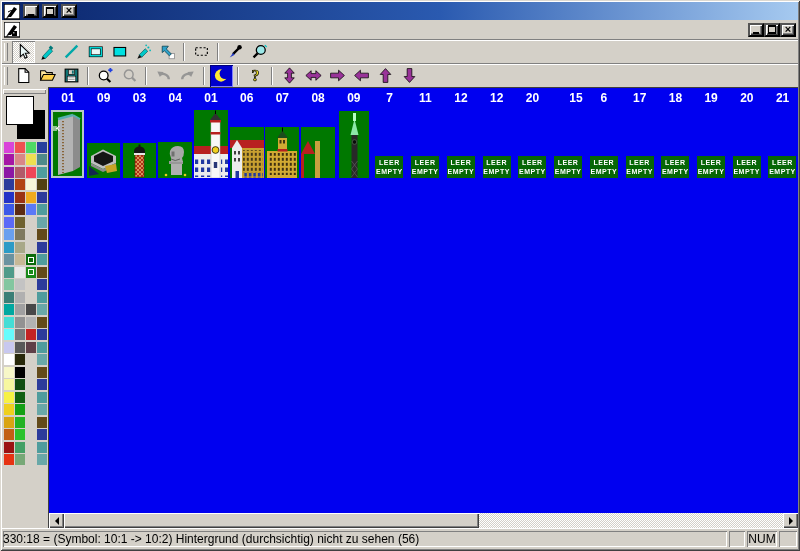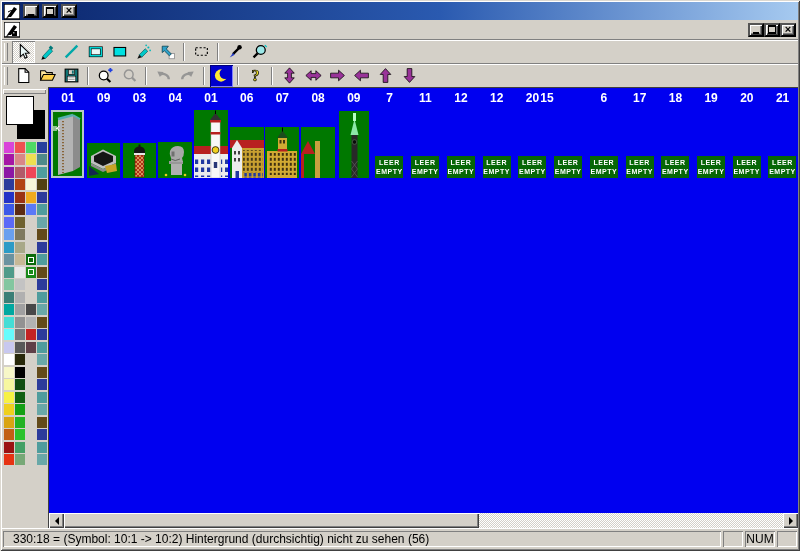--- a/index.html
+++ b/index.html
@@ -77,21 +77,21 @@
     display:flex;align-items:center;justify-content:center;}
   .tri-l{width:0;height:0;border:4px solid transparent;border-right-color:#000;margin-left:-4px;}
   .tri-r{width:0;height:0;border:4px solid transparent;border-left-color:#000;margin-right:-4px;}
   .sthumb{width:415px;background:#d4d0c8;flex:0 0 auto;
     box-shadow:inset 1px 1px 0 #fff, inset -1px -1px 0 #404040, inset -2px -2px 0 #808080;}
   .strack{flex:1;}
   
   .statusbar{height:20px;display:flex;align-items:stretch;gap:2px;padding:2px 1px 1px 1px;
     border-top:1px solid #fff;}
   .spanel{box-shadow:inset 1px 1px 0 #808080, inset -1px -1px 0 #fff;
-    display:flex;align-items:center;padding:0 10px;white-space:nowrap;overflow:hidden;}
+    display:flex;align-items:center;padding:0 0;white-space:nowrap;overflow:hidden;}
   .sp-msg{flex:1;}
   .sp-a{width:16px;}
   .sp-num{width:30px;justify-content:center;}
   .sp-b{width:18px;}
 </style>
 </head>
 <body>
 
 <div class="win">
 
@@ -608,21 +608,21 @@
           <span class="tile-num" style="left: 322.57px;">7</span>
           <div class="empty-box" style="left: 326.435px; top: 68px;">LEER<br>EMPTY</div>
           <span class="tile-num" style="left: 358.3px;">11</span>
           <div class="empty-box" style="left: 362.165px; top: 68px;">LEER<br>EMPTY</div>
           <span class="tile-num" style="left: 394.03px;">12</span>
           <div class="empty-box" style="left: 397.895px; top: 68px;">LEER<br>EMPTY</div>
           <span class="tile-num" style="left: 429.76px;">12</span>
           <div class="empty-box" style="left: 433.625px; top: 68px;">LEER<br>EMPTY</div>
           <span class="tile-num" style="left: 465.49px;">20</span>
           <div class="empty-box" style="left: 469.355px; top: 68px;">LEER<br>EMPTY</div>
-          <span class="tile-num" style="left: 480px;">15</span>
+          <span class="tile-num" style="left: 509px;">15</span>
           <div class="empty-box" style="left: 505.085px; top: 68px;">LEER<br>EMPTY</div>
           <span class="tile-num" style="left: 536.95px;">6</span>
           <div class="empty-box" style="left: 540.815px; top: 68px;">LEER<br>EMPTY</div>
           <span class="tile-num" style="left: 572.68px;">17</span>
           <div class="empty-box" style="left: 576.545px; top: 68px;">LEER<br>EMPTY</div>
           <span class="tile-num" style="left: 608.41px;">18</span>
           <div class="empty-box" style="left: 612.275px; top: 68px;">LEER<br>EMPTY</div>
           <span class="tile-num" style="left: 644.14px;">19</span>
           <div class="empty-box" style="left: 648.005px; top: 68px;">LEER<br>EMPTY</div>
           <span class="tile-num" style="left: 679.87px;">20</span>

